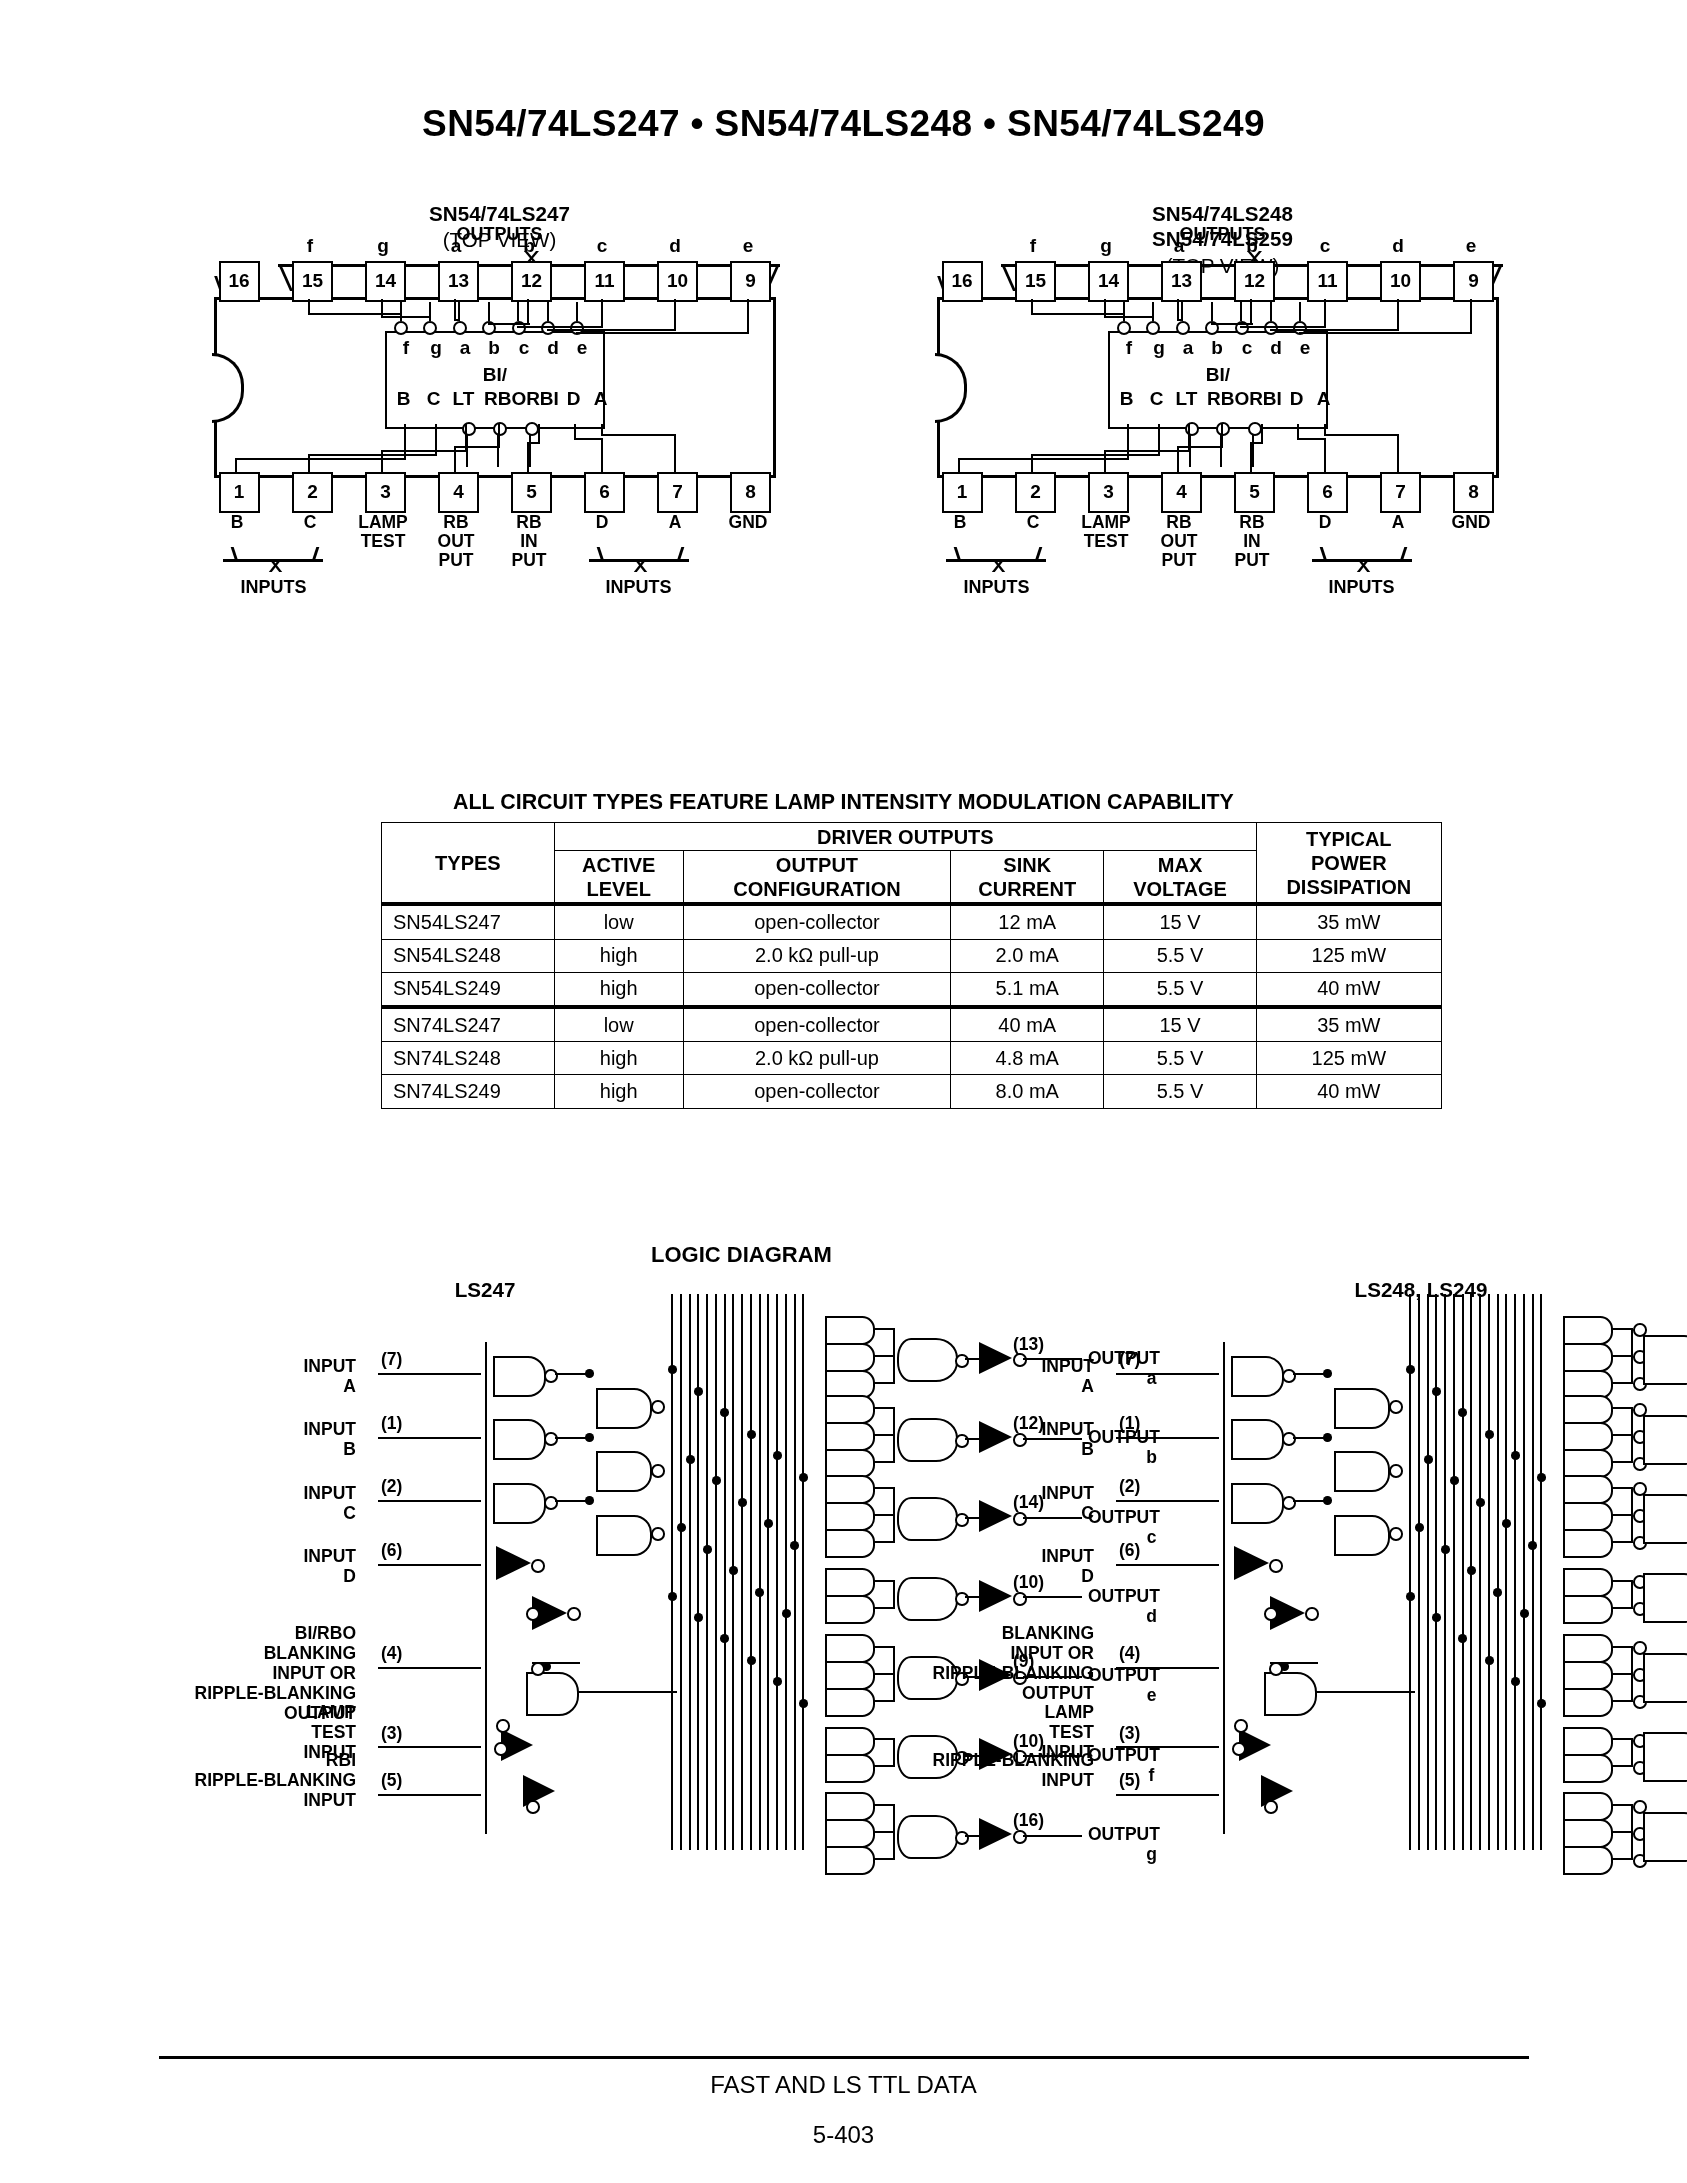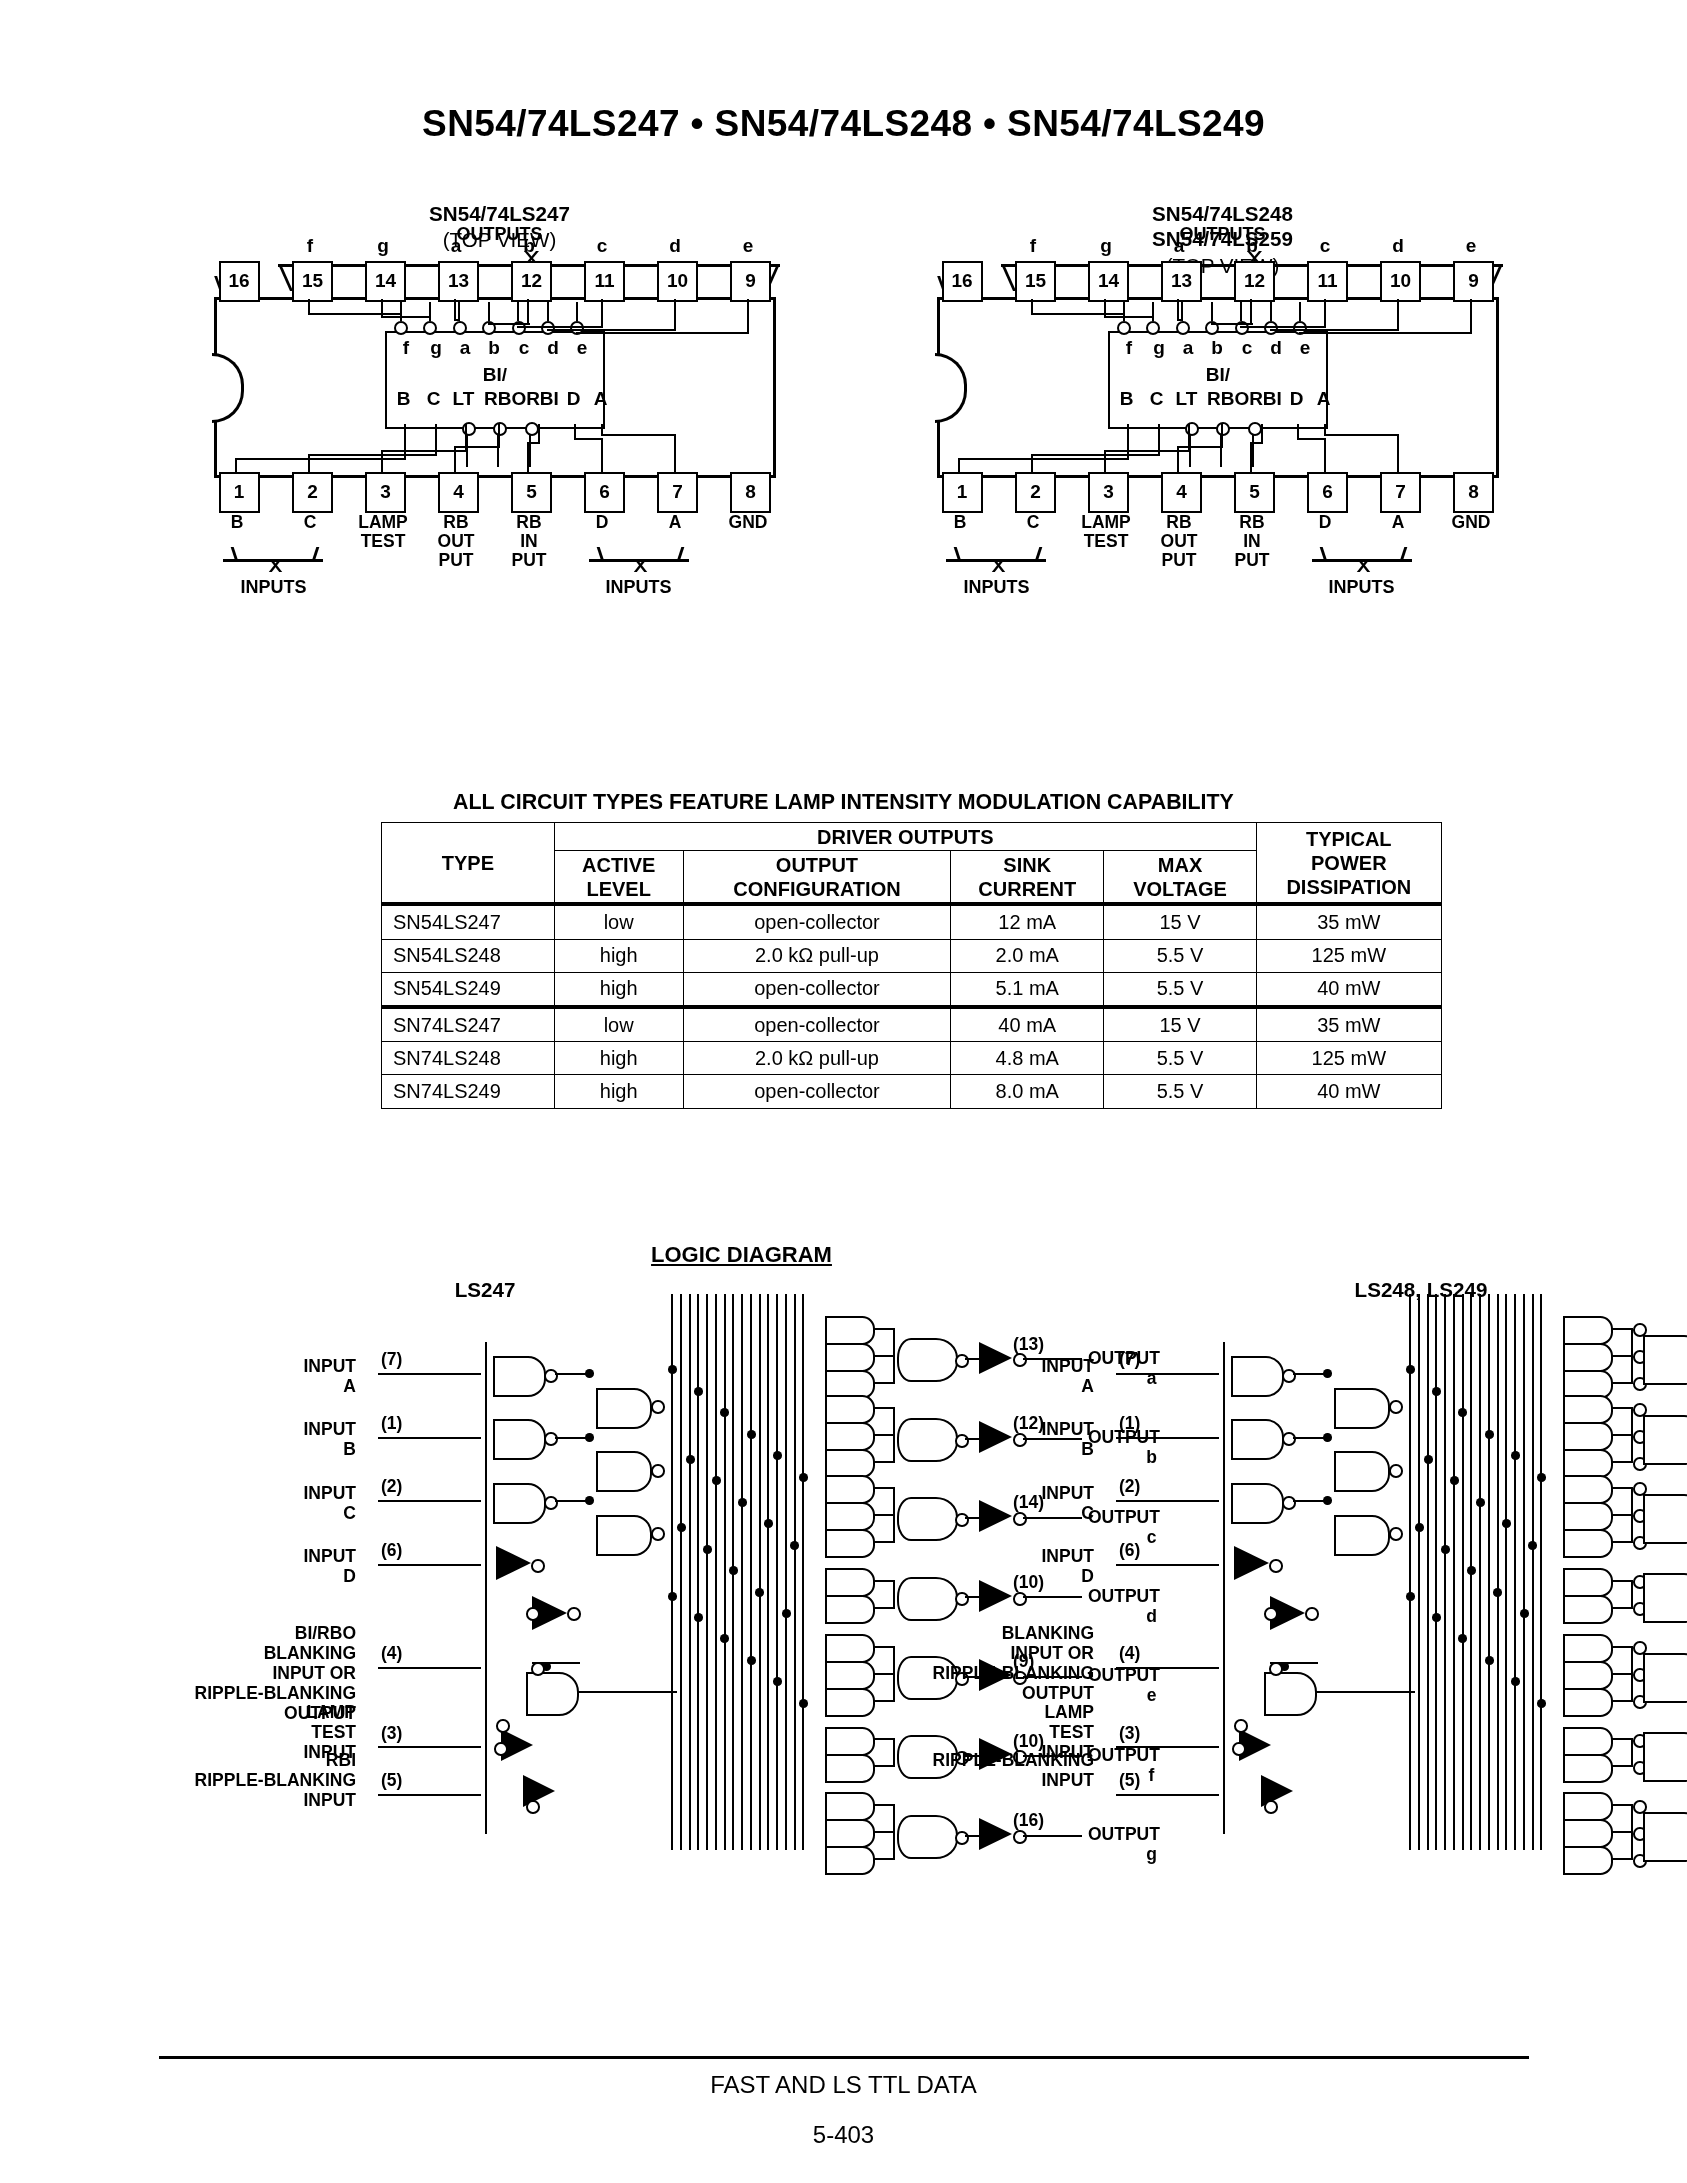--- a/index.html
+++ b/index.html
@@ -37,21 +37,21 @@
        font-size:20px;background:#fff;}
   table.spec td,table.spec th{border:1.6px solid #000;padding:1.6px 6.4px;
        text-align:center;font-weight:normal;}
   table.spec th{font-weight:bold;line-height:24px;}
   table.spec .thk{border-top-width:4px;}
   table.spec .typecol{text-align:left;padding-left:11px;}
   table.spec tr.data td{height:29px;}
 
   
   #logic-heading{left:0;top:1242px;width:1483px;text-align:center;
-       font-size:22px;font-weight:bold;text-decoration:underline;}
+       font-size:22px;font-weight:bold;}
   .lg-title{position:absolute;font-size:20.6px;font-weight:bold;text-align:center;width:238px;}
   .io-label{position:absolute;font-size:17.5px;font-weight:bold;text-align:right;line-height:20px;}
   .io-label.l{text-align:left;}
   .pinnum{position:absolute;font-size:17.5px;font-weight:bold;}
   .sig{position:absolute;background:#000;height:2.4px;}
 
   
   #footer-rule{left:159px;top:2056px;width:1370px;height:3.2px;background:#000;}
   #footer-text{left:0;top:2071px;width:1687px;text-align:center;font-size:24px;}
   #footer-page{left:0;top:2121px;width:1687px;text-align:center;font-size:24px;}
@@ -329,21 +329,21 @@
     <div style="position:absolute;left:431px;top:357px;width:10.3px;height:12.7px;border-right:3.2px solid #000;transform:skewX(38deg);"></div>
     <div style="position:absolute;left:441px;top:357px;width:10.3px;height:12.7px;border-left:3.2px solid #000;transform:skewX(-38deg);"></div>
     <div class="grp-label" style="left:377px;top:375px;">INPUTS</div>
   </div>
 
 <div class="abs" id="table-caption">ALL CIRCUIT TYPES FEATURE LAMP INTENSITY MODULATION CAPABILITY</div>
 
 <table class="spec">
   <thead>
     <tr>
-      <th rowspan="2" style="width:159px;">TYPE</th>
+      <th rowspan="2" style="width:159px;">TYPES</th>
       <th colspan="4">DRIVER OUTPUTS</th>
       <th rowspan="2" style="width:171px;">
         <span></span>
         <div id="tp-line">TYPICAL<br>POWER<br>DISSIPATION</div>
       </th>
     </tr>
     <tr>
       <th style="width:115px;"><span id="c0">ACTIVE<br>LEVEL</span></th>
       <th style="width:254px;"><span id="c1">OUTPUT<br>CONFIGURATION</span></th>
       <th style="width:139px;"><span id="c2">SINK<br>CURRENT</span></th>

